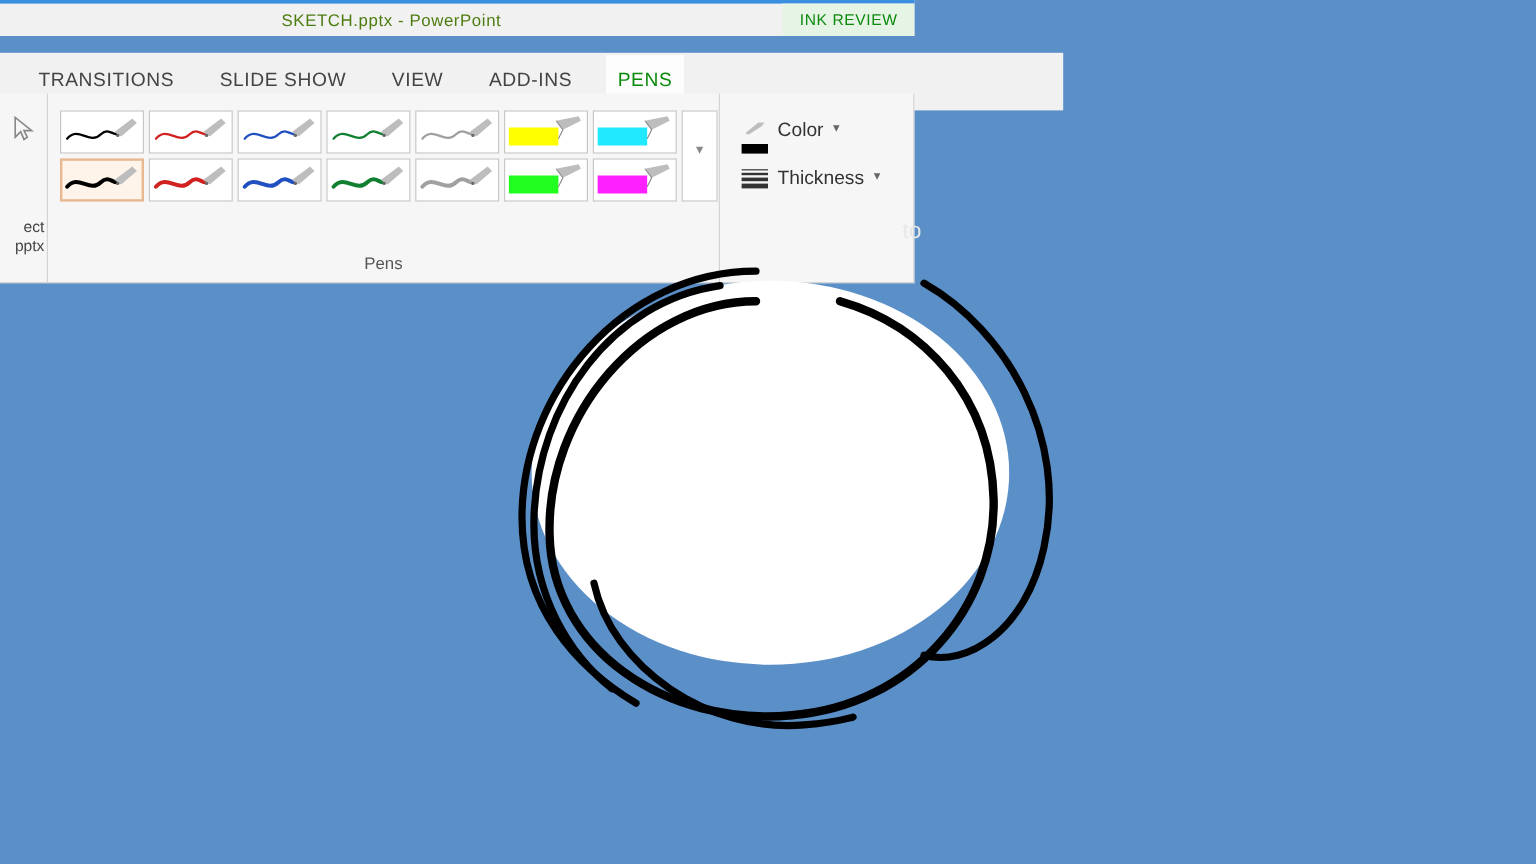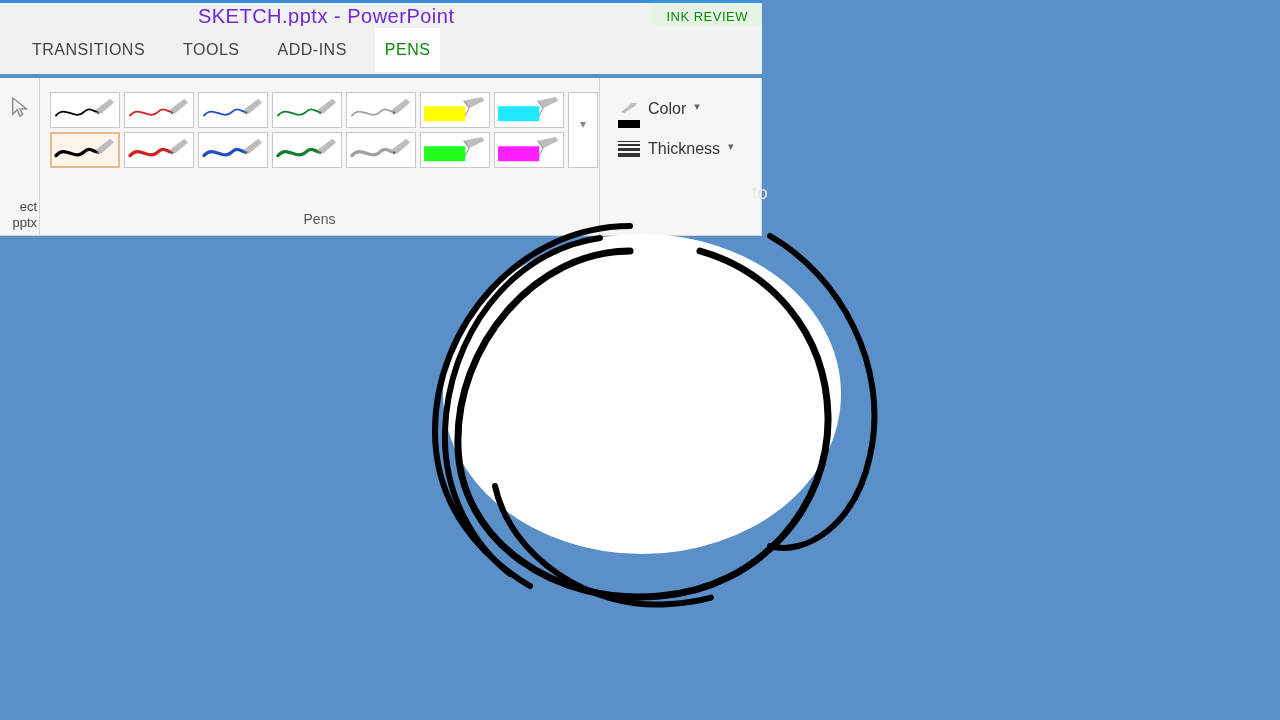--- a/index.html
+++ b/index.html
@@ -14,37 +14,37 @@
   .title-bar {
     position: absolute;
     top: 0; left: 0; width: 762px; height: 30px;
     background: #f1f1f1;
     border-top: 3px solid #3a8fde;
     display: flex; align-items: center;
   }
   .title-text {
     flex: 1;
     text-align: center;
-    font-size: 20px;
-    color: #6d28d9;
+    font-size: 14px;
+    color: #4d7c0f;
     letter-spacing: .5px;
   }
   .ink-tools {
     background: #e6f4e6;
     color: #0c8a0c;
     font-size: 13px;
     padding: 5px 14px;
     height: 100%;
     display: flex; align-items: center;
     font-weight: 400;
     letter-spacing: .5px;
   }
   .tab-bar {
     position: absolute;
-    top: 26px; left: 0; width: 762px; height: 48px;
+    top: 44px; left: 0; width: 886px; height: 48px;
     background: #f1f1f1;
     display: flex; align-items: center;
     padding-left: 22px;
     gap: 18px;
   }
   .tab {
     font-size: 16px;
     color: #444;
     padding: 13px 10px;
     letter-spacing: .5px;
@@ -62,21 +62,20 @@
     border-right: 1px solid #d4d4d4;
     display: flex;
   }
   .ribbon-left {
     width: 40px;
     border-right: 1px solid #d4d4d4;
     display: flex; flex-direction: column; align-items: center;
     padding-top: 18px;
     font-size: 13px;
     color: #444;
-    gap: 18px;
   }
   .ribbon-left .cursor-icon svg { width: 22px; height: 22px; }
   .ribbon-left .lbl { margin-top: 60px; line-height: 1.2; text-align: right; width:100%; padding-right:2px;}
   .pens-group {
     padding: 14px 0 0 10px;
     border-right: 1px solid #d4d4d4;
     width: 560px;
     position: relative;
   }
   .pen-grid {
@@ -167,21 +166,22 @@
 </head>
 <body>
 
 <div class="title-bar">
   <div class="title-text">SKETCH.pptx - PowerPoint</div>
   <div class="ink-tools">INK REVIEW</div>
 </div>
 
 <div class="tab-bar">
   <div class="tab">TRANSITIONS</div>
-  <div class="tab">TOOLS</div>
+  <div class="tab">SLIDE SHOW</div>
+  <div class="tab">VIEW</div>
   <div class="tab">ADD-INS</div>
   <div class="tab active">PENS</div>
 </div>
 
 <div class="ribbon">
   <div class="ribbon-left">
     <span class="cursor-icon">
       <svg viewBox="0 0 24 24">
           <path d="M4 2 L4 20 L9 15 L12 22 L15 20 L12 14 L19 14 Z" fill="none" stroke="#888" stroke-width="1.5"></path>
         </svg>

